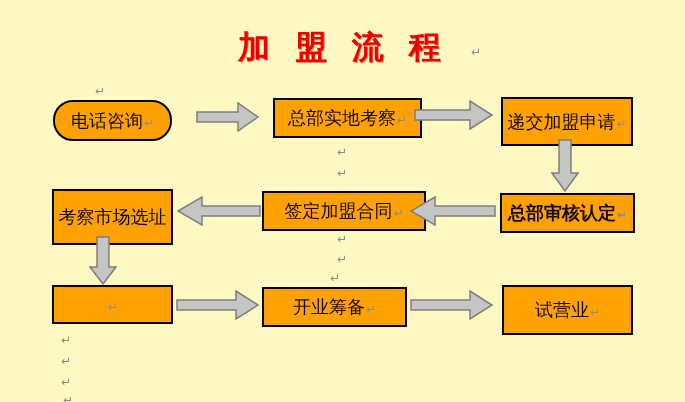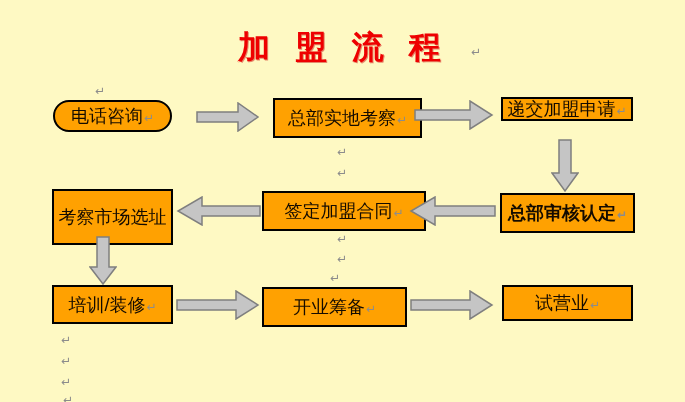--- a/index.html
+++ b/index.html
@@ -72,54 +72,53 @@
   <span class="pmark abs" style="left:337px; top:146px;">↵</span>
   <span class="pmark abs" style="left:337px; top:167px;">↵</span>
   <span class="pmark abs" style="left:337px; top:233px;">↵</span>
   <span class="pmark abs" style="left:337px; top:253px;">↵</span>
   <span class="pmark abs" style="left:330px; top:272px;">↵</span>
   <span class="pmark abs" style="left:61px;  top:334px;">↵</span>
   <span class="pmark abs" style="left:61px;  top:355px;">↵</span>
   <span class="pmark abs" style="left:61px;  top:376px;">↵</span>
   <span class="pmark abs" style="left:63px;  top:394px;">↵</span>
 
-  <div class="node" style="left:53px; top:100px; width:119px; height:32px;border-radius:20px;">
+  <div class="node" style="left:53px; top:100px; width:119px; height:41px;border-radius:20px;">
     <span class="node-label">电话咨询</span>
       <span class="pmark">↵</span>
   </div>
   <div class="node" style="left:273px; top:98px; width:149px; height:40px;">
     <span class="node-label">总部实地考察</span>
       <span class="pmark">↵</span>
   </div>
-  <div class="node" style="left:501px; top:97px; width:132px; height:24px;">
+  <div class="node" style="left:501px; top:97px; width:132px; height:49px;">
     <span class="node-label">递交加盟申请</span>
       <span class="pmark">↵</span>
   </div>
 
   <div class="node" style="left:500px; top:193px; width:135px; height:40px;font-weight:bold;">
     <span class="node-label">总部审核认定</span>
       <span class="pmark">↵</span>
   </div>
   <div class="node" style="left:262px; top:191px; width:164px; height:40px;">
     <span class="node-label">签定加盟合同</span>
       <span class="pmark">↵</span>
   </div>
   <div class="node" style="left:52px; top:189px; width:121px; height:56px;">
     <span class="node-label">考察市场选址</span>
   </div>
 
   <div class="node" style="left:52px; top:285px; width:121px; height:39px;">
-    <span class="node-label">培训/装修</span>
       <span class="pmark">↵</span>
   </div>
   <div class="node" style="left:262px; top:287px; width:145px; height:40px;align-items:center;">
     <span class="node-label">开业筹备</span>
       <span class="pmark">↵</span>
   </div>
-  <div class="node" style="left:502px; top:285px; width:131px; height:36px;align-items:center;">
+  <div class="node" style="left:502px; top:285px; width:131px; height:50px;align-items:center;">
     <span class="node-label">试营业</span>
       <span class="pmark">↵</span>
   </div>
 
   <svg class="arrow" style="left:196px; top:102px;" width="64" height="30">
     <polygon points="1,10 42,10 42,1 62,15 42,29 42,20 1,20"></polygon>
   </svg>
   <svg class="arrow" style="left:414px; top:100px;" width="80" height="30">
     <polygon points="1,10 56,10 56,1 78,15 56,29 56,20 1,20"></polygon>
   </svg>

